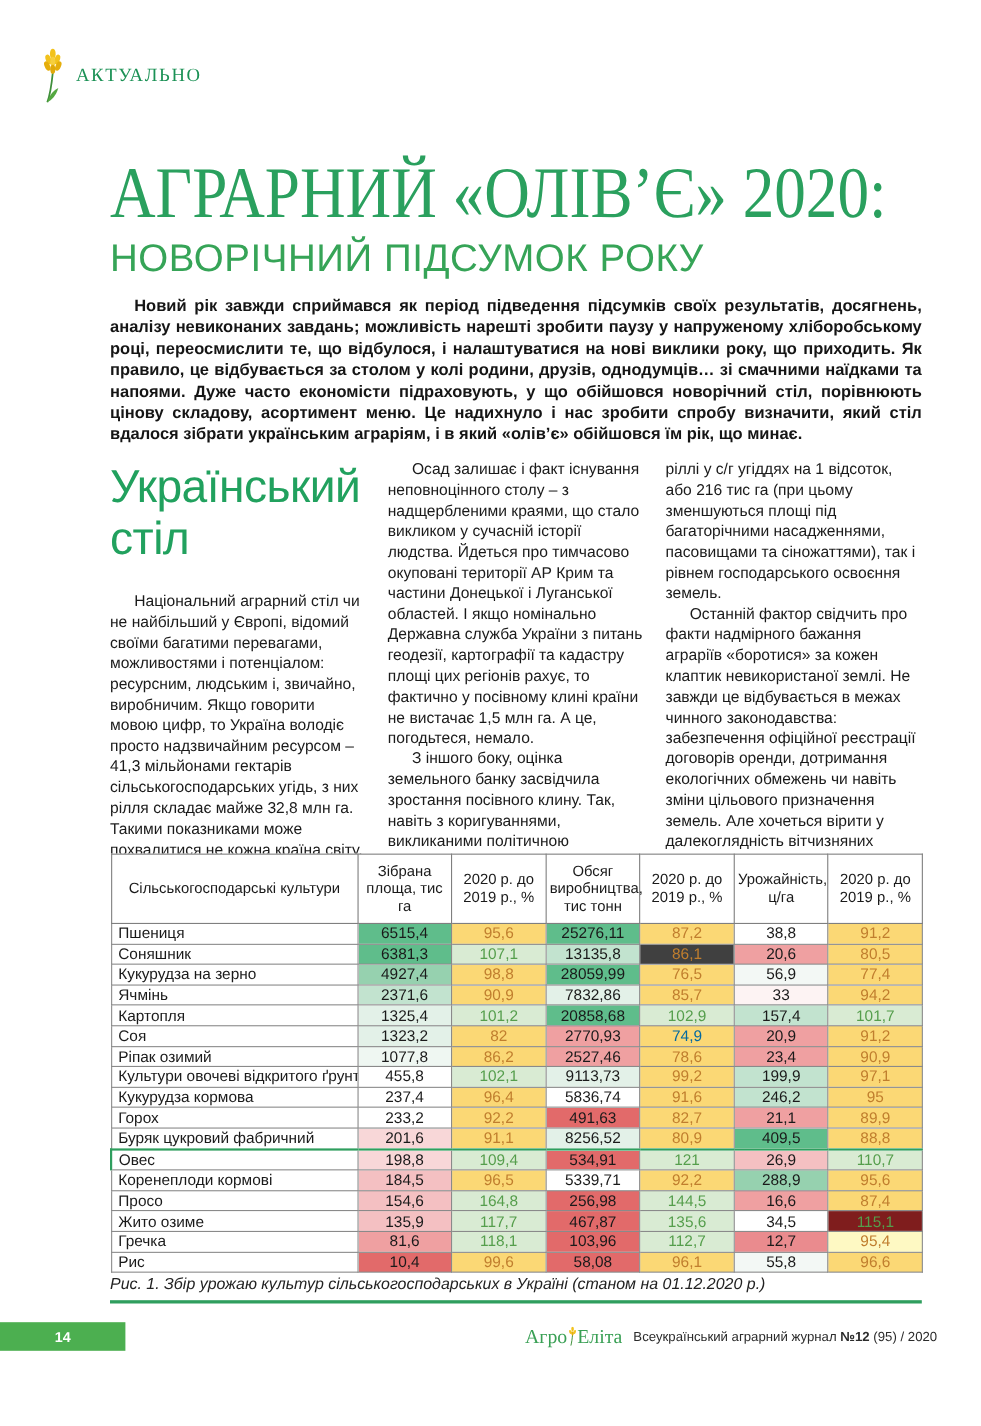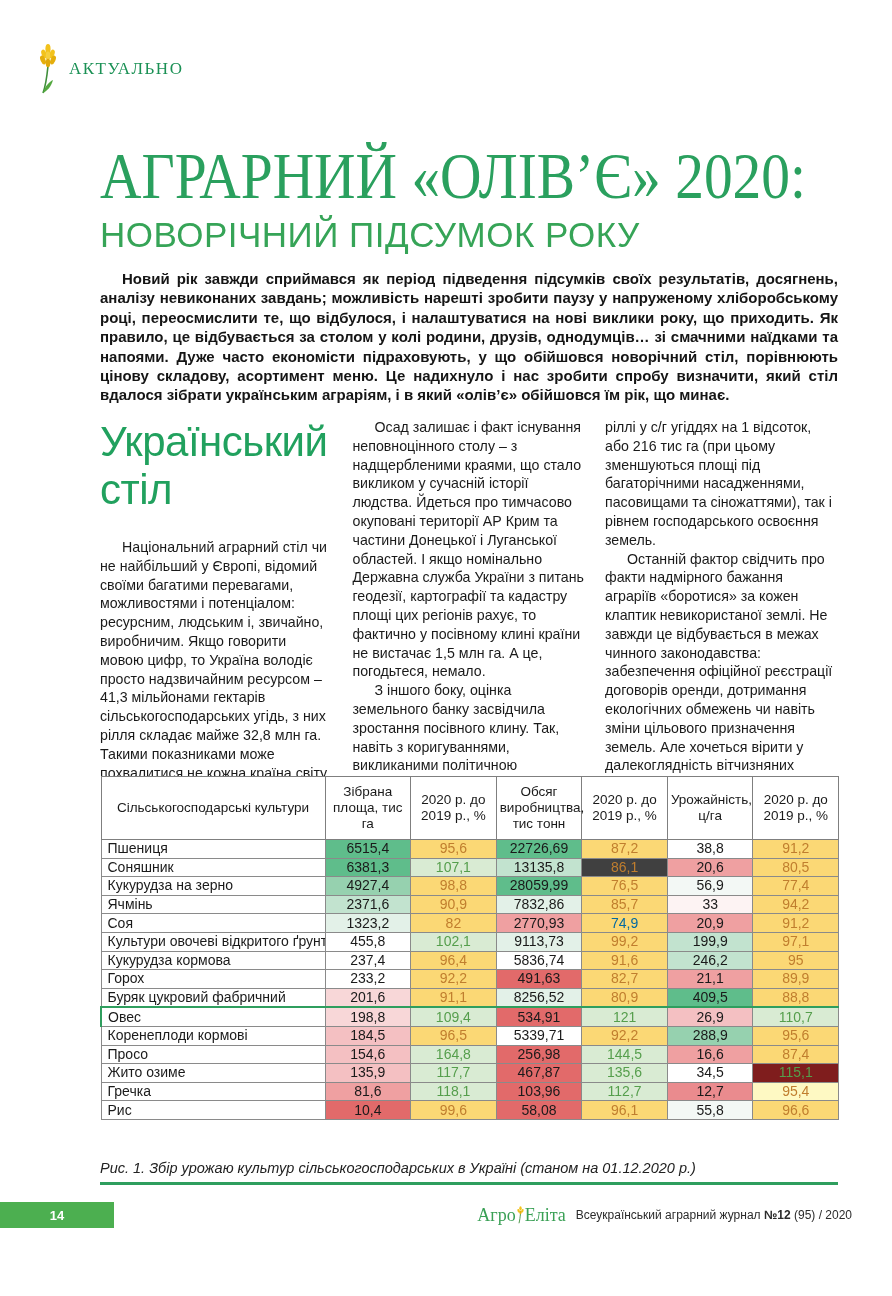--- a/index.html
+++ b/index.html
@@ -136,21 +136,21 @@
         <th>2020 р. до 2019 р., %</th>
         <th>Урожайність, ц/га</th>
         <th>2020 р. до 2019 р., %</th>
       </tr>
   </thead>
   <tbody>
       <tr>
         <td class="crop">Пшениця</td>
         <td style="background: rgb(95, 189, 139);">6515,4</td>
         <td style="background: rgb(251, 216, 117); color: rgb(192, 126, 46);">95,6</td>
-        <td style="background: rgb(95, 189, 139);">22726,69</td>
+        <td style="background: rgb(95, 189, 139);">25276,11</td>
         <td style="background: rgb(251, 216, 117); color: rgb(192, 126, 46);">87,2</td>
         <td style="background: rgb(255, 255, 255);">38,8</td>
         <td style="background: rgb(251, 216, 117); color: rgb(192, 126, 46);">91,2</td>
       </tr>
       <tr>
         <td class="crop">Соняшник</td>
         <td style="background: rgb(95, 189, 139);">6381,3</td>
         <td style="background: rgb(217, 235, 211); color: rgb(85, 158, 76);">107,1</td>
         <td style="background: rgb(194, 227, 207);">13135,8</td>
         <td style="background: #404040; color: rgb(192, 126, 46);">86,1</td>
@@ -169,27 +169,45 @@
       <tr>
         <td class="crop">Ячмінь</td>
         <td style="background: rgb(194, 227, 207);">2371,6</td>
         <td style="background: rgb(251, 216, 117); color: rgb(192, 126, 46);">90,9</td>
         <td style="background: rgb(227, 241, 232);">7832,86</td>
         <td style="background: rgb(251, 216, 117); color: rgb(192, 126, 46);">85,7</td>
         <td style="background: rgb(253, 243, 243);">33</td>
         <td style="background: rgb(251, 216, 117); color: rgb(192, 126, 46);">94,2</td>
       </tr>
       <tr>
+        <td class="crop">Картопля</td>
+        <td style="background: rgb(227, 241, 232);">1325,4</td>
+        <td style="background: rgb(217, 235, 211); color: rgb(85, 158, 76);">101,2</td>
+        <td style="background: rgb(95, 189, 139);">20858,68</td>
+        <td style="background: rgb(217, 235, 211); color: rgb(85, 158, 76);">102,9</td>
+        <td style="background: rgb(194, 227, 207);">157,4</td>
+        <td style="background: rgb(217, 235, 211); color: rgb(85, 158, 76);">101,7</td>
+      </tr>
+      <tr>
         <td class="crop">Соя</td>
         <td style="background: rgb(227, 241, 232);">1323,2</td>
         <td style="background: rgb(251, 216, 117); color: rgb(192, 126, 46);">82</td>
         <td style="background: rgb(239, 160, 161);">2770,93</td>
         <td style="background: rgb(251, 216, 117); color: #0369a1;">74,9</td>
         <td style="background: rgb(239, 160, 161);">20,9</td>
         <td style="background: rgb(251, 216, 117); color: rgb(192, 126, 46);">91,2</td>
+      </tr>
+      <tr>
+        <td class="crop">Ріпак озимий</td>
+        <td style="background: rgb(239, 247, 242);">1077,8</td>
+        <td style="background: rgb(251, 216, 117); color: rgb(192, 126, 46);">86,2</td>
+        <td style="background: rgb(239, 160, 161);">2527,46</td>
+        <td style="background: rgb(251, 216, 117); color: rgb(192, 126, 46);">78,6</td>
+        <td style="background: rgb(239, 160, 161);">23,4</td>
+        <td style="background: rgb(251, 216, 117); color: rgb(192, 126, 46);">90,9</td>
       </tr>
       <tr>
         <td class="crop">Культури овочеві відкритого ґрунту</td>
         <td style="background: rgb(255, 255, 255);">455,8</td>
         <td style="background: rgb(217, 235, 211); color: rgb(85, 158, 76);">102,1</td>
         <td style="background: rgb(227, 241, 232);">9113,73</td>
         <td style="background: rgb(251, 216, 117); color: rgb(192, 126, 46);">99,2</td>
         <td style="background: rgb(194, 227, 207);">199,9</td>
         <td style="background: rgb(251, 216, 117); color: rgb(192, 126, 46);">97,1</td>
       </tr>

